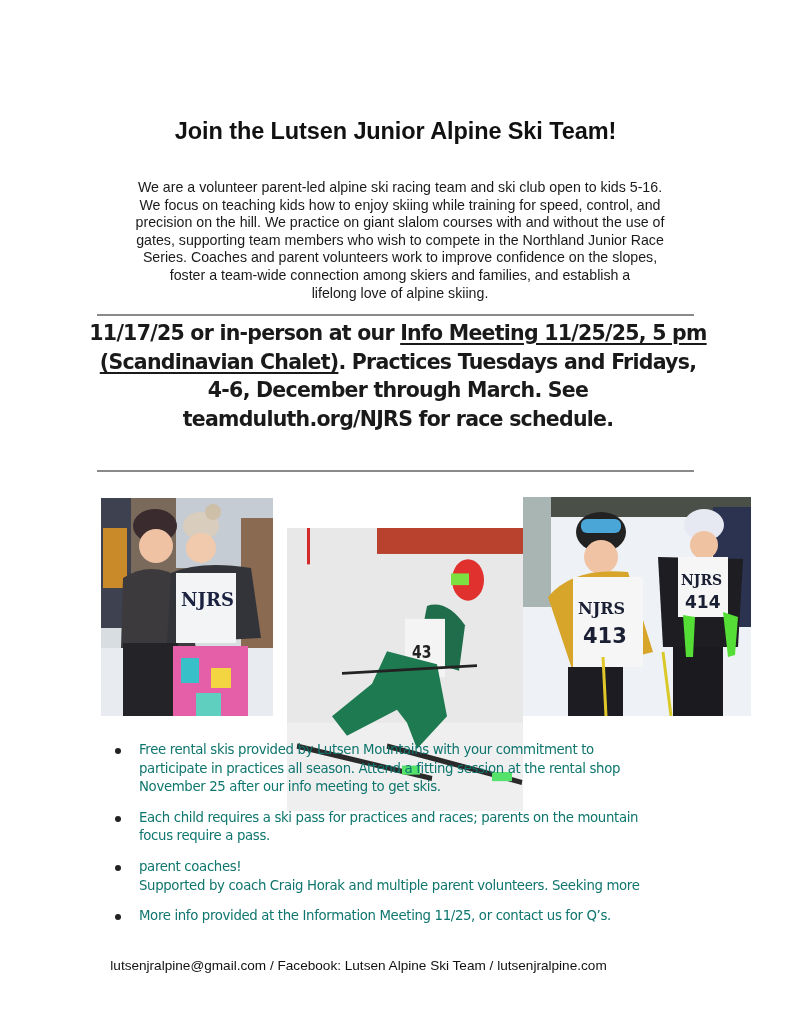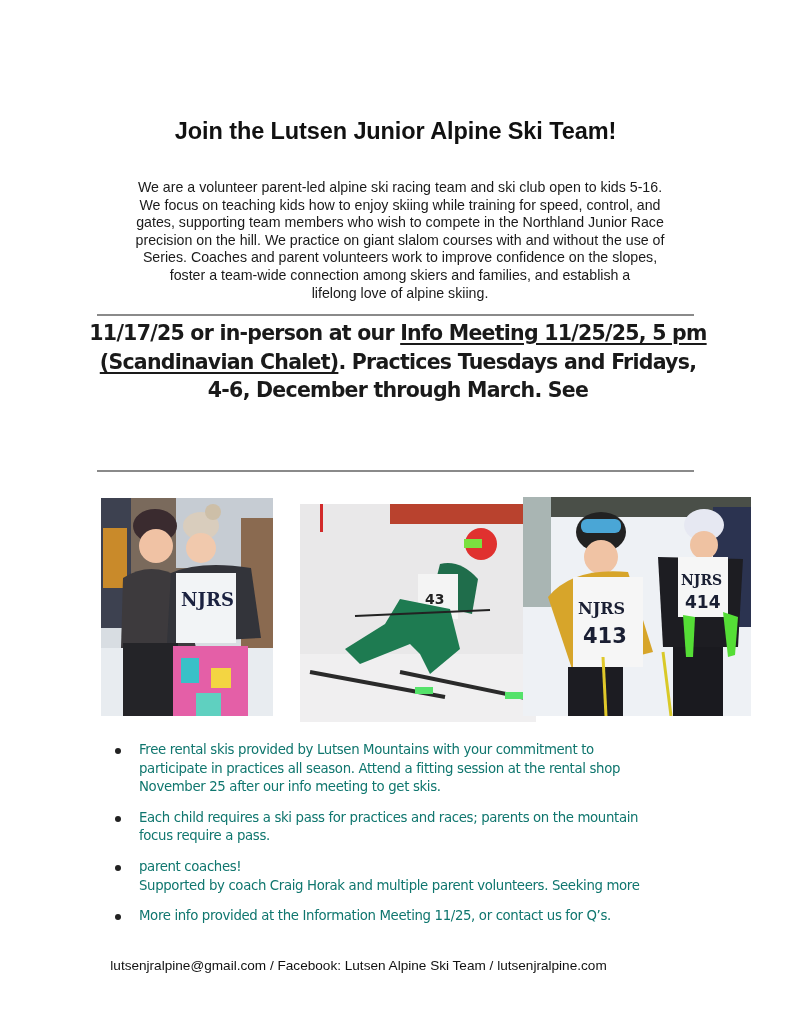--- a/index.html
+++ b/index.html
@@ -30,21 +30,21 @@
       text-align: center; font-family: "DejaVu Sans", sans-serif;
       font-weight: bold; font-size: 20.5px; line-height: 28.6px; color: #1a1a1a;
       letter-spacing: -0.75px;
     }
     .register .line { display: block; white-space: nowrap; }
     .u { text-decoration: underline; text-underline-offset: 3px; text-decoration-thickness: 2px; }
 
     .photo { position: absolute; overflow: hidden; }
     .photo svg { display: block; width: 100%; height: 100%; }
     .p1 { left: 101px; top: 498px; width: 172px; height: 218px; }
-    .p2 { left: 287px; top: 504px; width: 236px; height: 218px; margin-left: 13px; }
+    .p2 { left: 287px; top: 528px; width: 236px; height: 283px; }
     .p3 { left: 523px; top: 497px; width: 228px; height: 219px; }
 
     .bullets {
       position: absolute; left: 112px; top: 741px; width: 590px;
       font-family: "DejaVu Sans", sans-serif; font-size: 13.3px; line-height: 18.6px;
       color: #0f766e; letter-spacing: -0.35px; list-style: none;
     }
     .bullets li { position: relative; padding-left: 27px; margin-bottom: 12px; }
     .bullets li .dot {
       position: absolute; left: 3px; top: 7px; width: 6px; height: 6px;
@@ -59,33 +59,34 @@
     }
   </style>
 </head>
 <body>
 
 <h1 class="title">Join the Lutsen Junior Alpine Ski Team!</h1>
 
 <div class="intro">
   <span>We are a volunteer parent-led alpine ski racing team and ski club open to kids 5-16.</span>
   <span>We focus on teaching kids how to enjoy skiing while training for speed, control, and</span>
+  <span>precision on the hill. We practice on giant slalom courses with and without the use of</span>
   <span>gates, supporting team members who wish to compete in the Northland Junior Race</span>
-  <span>precision on the hill. We practice on giant slalom courses with and without the use of</span>
   <span>Series. Coaches and parent volunteers work to improve confidence on the slopes,</span>
   <span>foster a team-wide connection among skiers and families, and establish a</span>
   <span>lifelong love of alpine skiing.</span>
 </div>
 
 <div class="rule r1"></div>
 
 <div class="register">
   <span class="line"><span>11/17/25 or in-person at our </span><span class="u">Info Meeting 11/25/25, 5 pm</span></span>
   <span class="line"><span class="u">(Scandinavian Chalet)</span><span>. Practices Tuesdays and Fridays,</span></span>
   <span class="line">4-6, December through March.  See</span>
+  <span class="line">teamduluth.org/NJRS for race schedule.</span>
 </div>
 
 <div class="rule r2"></div>
 
 <div class="photo p1" title="Two young skiers hugging, one wearing an NJRS race bib">
   <svg viewBox="0 0 172 218" preserveAspectRatio="none">
     <rect width="172" height="218" fill="#d8dde2"></rect>
     <rect x="0" y="0" width="172" height="115" fill="#7a6a5c"></rect>
     <rect x="75" y="0" width="97" height="70" fill="#c6ccd3"></rect>
     <rect x="140" y="20" width="32" height="130" fill="#8a6a50"></rect>

